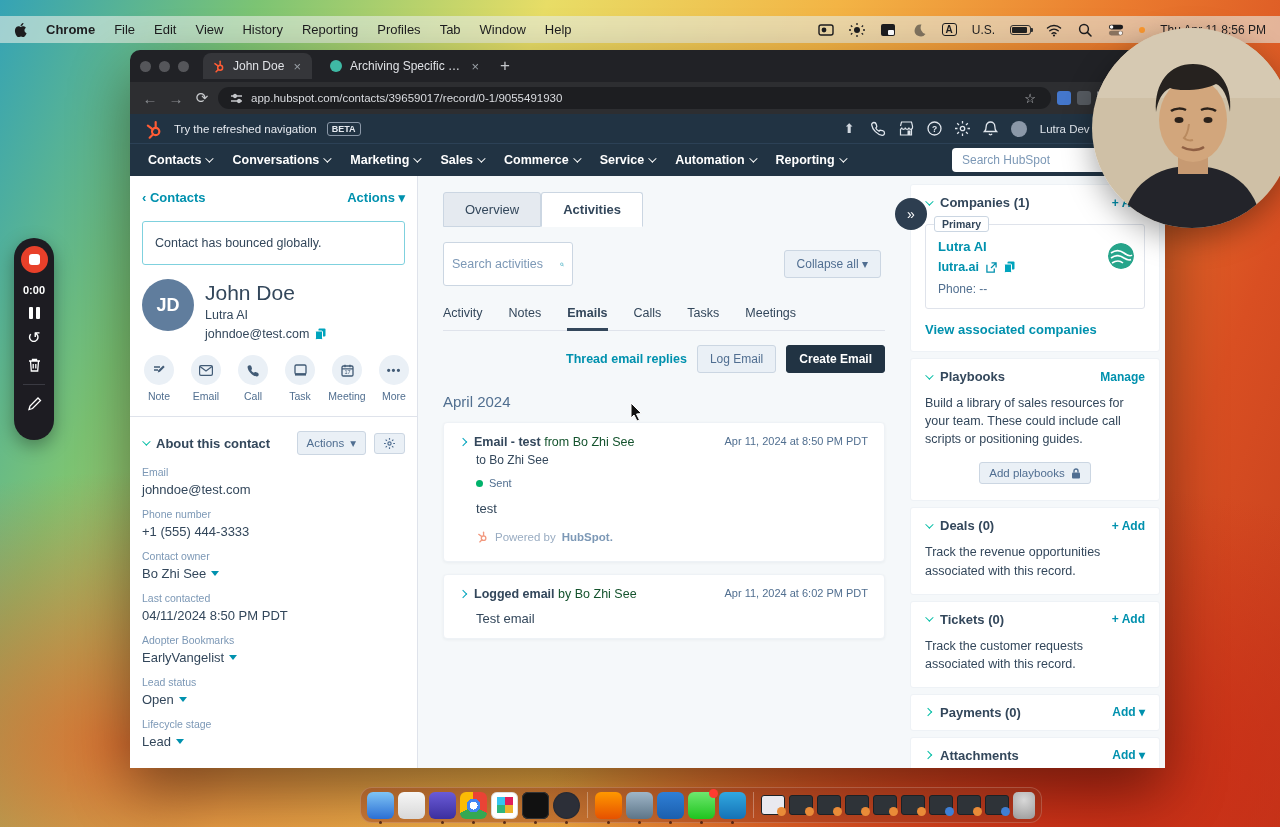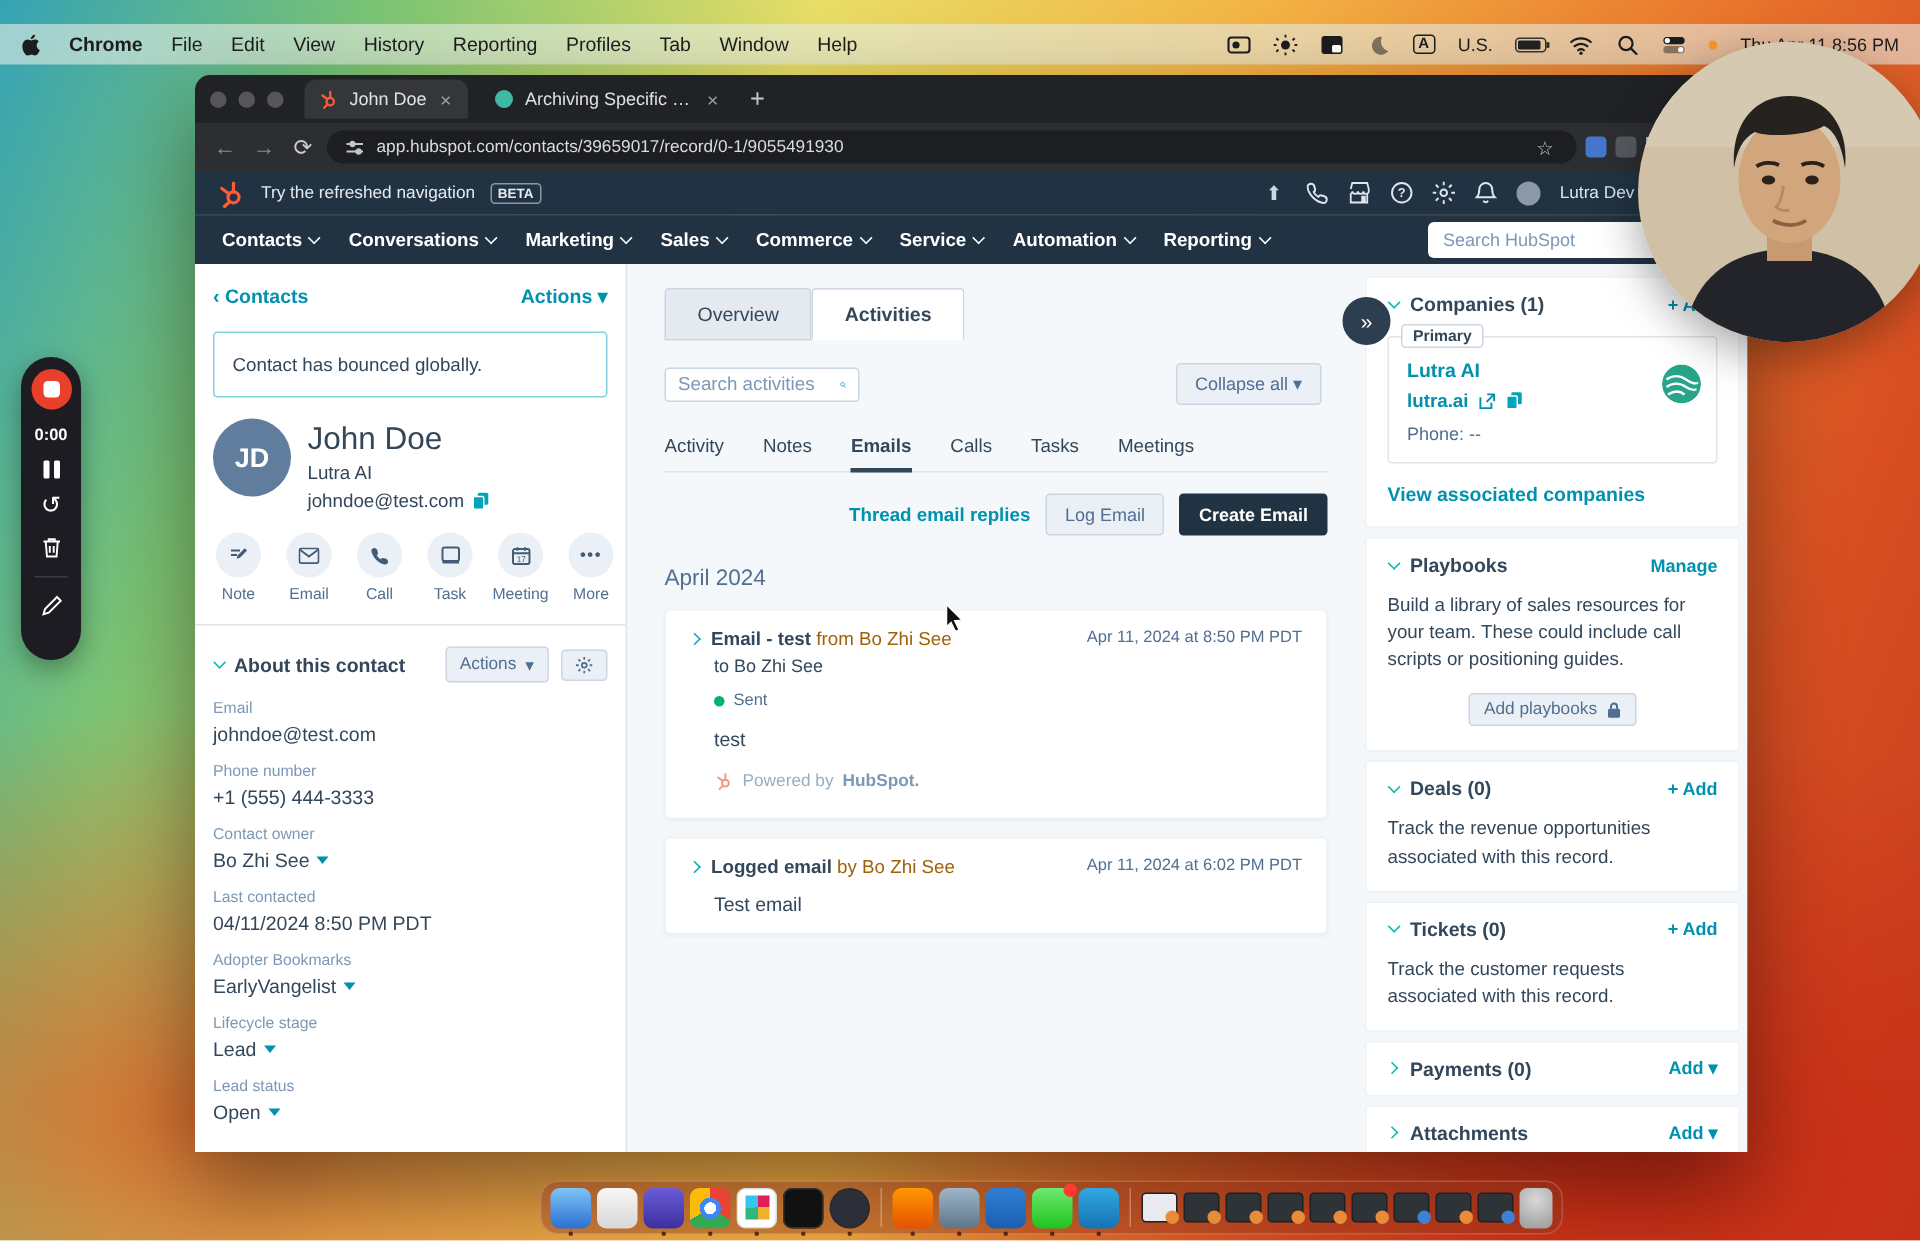--- a/index.html
+++ b/index.html
@@ -111,36 +111,36 @@
   .fld .lbl { font-size:10.5px; color:#7c98b6; }
   .fld .val { font-size:13px; color:#33475b; margin-top:4px; display:flex; align-items:center; }
 
   
   .view-tabs { display:flex; }
   .vtab { font-size:13px; color:#33475b; padding:9px 21px; border:1px solid #cbd6e2; background:#e5eaf0; border-radius:3px 3px 0 0; }
   .vtab.active { background:#fff; font-weight:bold; border-bottom-color:#fff; }
   .expand-btn { position:absolute; right:-22px; top:22px; width:32px; height:32px; border-radius:50%; background:#2d3e50;
     color:#fff; border:none; font-size:14px; z-index:5; display:flex; align-items:center; justify-content:center; }
   .search-row { display:flex; align-items:center; margin-top:15px; }
-  .search-box { width:130px; height:23px; background:#fff; border:1px solid #cbd6e2; border-radius:3px;
+  .search-box { width:130px; height:44px; background:#fff; border:1px solid #cbd6e2; border-radius:3px;
     display:flex; align-items:center; padding:0 8px; gap:8px; }
   .search-box input { border:none; outline:none; width:100px; font-size:12.5px; color:#516f90; font-family:inherit; }
   .search-box input::placeholder { color:#7c98b6; }
   .collapse-btn { margin-left:auto; margin-right:4px; }
   .subtabs { display:flex; gap:26px; margin-top:20px; padding-bottom:8px; border-bottom:1px solid #dfe3eb; }
   .stab { font-size:12.5px; color:#33475b; position:relative; padding-bottom:8px; margin-bottom:-9px; }
   .stab.active { font-weight:bold; border-bottom:3px solid #33475b; }
   .cta-row { display:flex; align-items:center; justify-content:flex-end; gap:10px; margin-top:14px; }
   .btn-gray { background:#eaf0f6; border:1px solid #cbd6e2; border-radius:3px; color:#506e91; font-size:12px; padding:6px 12px; }
   .btn-navy { background:#213343; border:1px solid #213343; border-radius:3px; color:#fff; font-size:12px; font-weight:bold; padding:6px 12px; }
   .month-hdr { font-size:15px; color:#516f90; margin:20px 0 12px 0; }
   .mail-card { background:#fff; border-radius:4px; border:1px solid #eef2f6; box-shadow:0 1px 3px rgba(45,62,80,.06); padding:12px 16px; margin-bottom:12px; }
   .mc-head { display:flex; align-items:flex-start; gap:8px; font-size:12.5px; }
   .mc-ttl { font-weight:bold; color:#33475b; }
-  .mc-dim { color:#a16207; }
+  .mc-dim { color:#14532d; }
   .mc-time { margin-left:auto; font-size:11px; color:#516f90; white-space:nowrap; }
   .mc-sub { font-size:12px; color:#33475b; margin:4px 0 0 16px; }
   .sent-row { display:flex; align-items:center; gap:6px; margin:10px 0 0 16px; }
   .dot-green { width:7px; height:7px; border-radius:50%; background:#00b26b; }
   .sent-lbl { font-size:11px; color:#516f90; }
   .mc-body { font-size:13px; color:#33475b; margin:12px 0 0 16px; }
   .powered { display:flex; align-items:center; gap:6px; margin:14px 0 6px 16px; font-size:11.5px; color:#99acc2; }
   .powered b { color:#7c98b6; }
 
   
@@ -508,30 +508,30 @@
             </div>
         </div>
         <div class="fld">
           <div class="lbl">Adopter Bookmarks</div>
           <div class="val">
               <span>EarlyVangelist</span>
               <i class="caret-dn"></i>
             </div>
         </div>
         <div class="fld">
+          <div class="lbl">Lead status</div>
+          <div class="val">
+              <span>Open</span>
+              <i class="caret-dn"></i>
+            </div>
+        </div>
+        <div class="fld">
           <div class="lbl">Lifecycle stage</div>
           <div class="val">
               <span>Lead</span>
-              <i class="caret-dn"></i>
-            </div>
-        </div>
-        <div class="fld">
-          <div class="lbl">Lead status</div>
-          <div class="val">
-              <span>Open</span>
               <i class="caret-dn"></i>
             </div>
         </div>
       </div>
 
       <div class="center-col">
         <button class="expand-btn">»</button>
         <div class="view-tabs">
           <div class="vtab">Overview</div>
           <div class="vtab active">Activities</div>

